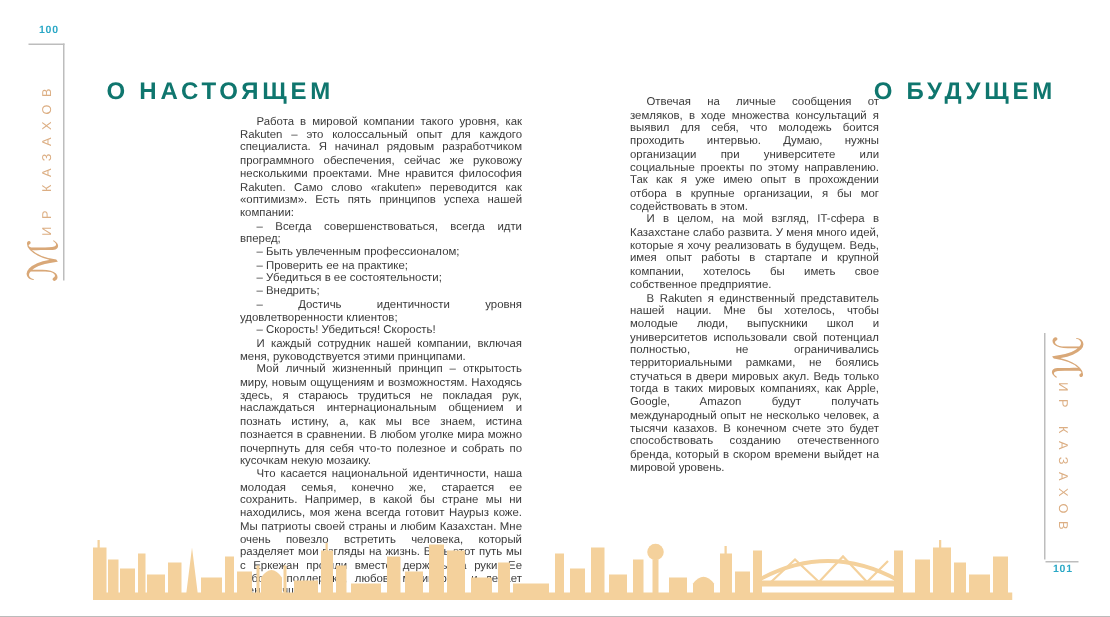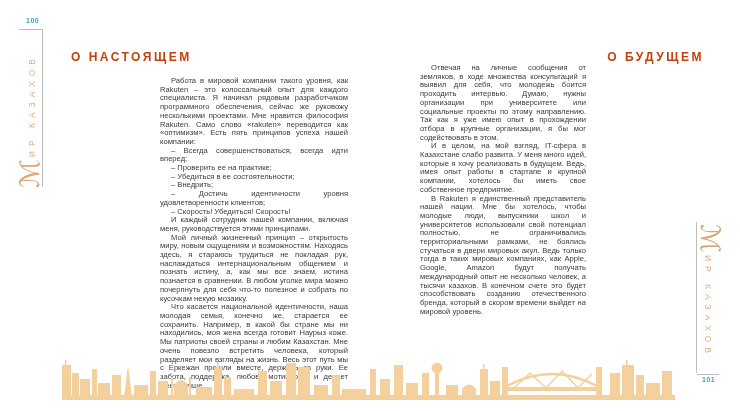--- a/index.html
+++ b/index.html
@@ -24,22 +24,22 @@
   }
   .vtitle-left{left:-44px;top:99px;transform:rotate(-90deg);}
   .vtitle-right{left:636px;top:283px;transform:rotate(90deg);}
   .vtitle .script-m{
     font-family:"DejaVu Sans","DejaVu Serif",serif;
     font-size:27px;font-weight:400;vertical-align:-4px;margin-right:2px;color:#d9a878;
   }
   .vtitle .vt-rest{font-size:8.5px;letter-spacing:5px;font-weight:500;}
   
   .chapter-heading{
-    position:absolute;top:42px;font-size:12px;font-weight:700;
-    letter-spacing:2.5px;color:#c2410c;white-space:nowrap;
+    position:absolute;top:42px;font-size:16px;font-weight:700;
+    letter-spacing:2.5px;color:#0f766e;white-space:nowrap;
   }
   .heading-left{left:71px;}
   .heading-right{right:36px;text-align:right;}
   
   .column{
     position:absolute;top:64px;color:#3a3a3a;
     font-size:7.6px;line-height:8.7px;text-align:justify;
   }
   .column-left{left:160px;width:188px;margin-top:13px;}
   .column-right{left:420px;width:166px;}
@@ -63,20 +63,21 @@
   <div class="rule rule-h-right"></div>
   <span class="pagenum pagenum-right">101</span>
   <div class="vtitle vtitle-right">
     <span class="script-m">ℳ</span><span class="vt-rest">ИР КАЗАХОВ</span>
   </div>
 
   <h1 class="chapter-heading heading-left">О НАСТОЯЩЕМ</h1>
   <div class="column column-left">
       <p>Работа в мировой компании такого уровня, как Rakuten – это колоссальный опыт для каждого специалиста. Я начинал рядовым разработчиком программного обеспечения, сейчас же руковожу несколькими проектами. Мне нравится философия Rakuten. Само слово «rakuten» переводится как «оптимизм». Есть пять принципов успеха нашей компании:</p>
       <p>– Всегда совершенствоваться, всегда идти вперед;</p>
+      <p>– Быть увлеченным профессионалом;</p>
       <p>– Проверить ее на практике;</p>
       <p>– Убедиться в ее состоятельности;</p>
       <p>– Внедрить;</p>
       <p>– Достичь идентичности уровня удовлетворенности клиентов;</p>
       <p>– Скорость! Убедиться! Скорость!</p>
       <p>И каждый сотрудник нашей компании, включая меня, руководствуется этими принципами.</p>
       <p>Мой личный жизненный принцип – открытость миру, новым ощущениям и возможностям. Находясь здесь, я стараюсь трудиться не покладая рук, наслаждаться интернациональным общением и познать истину, а, как мы все знаем, истина познается в сравнении. В любом уголке мира можно почерпнуть для себя что-то полезное и собрать по кусочкам некую мозаику.</p>
       <p>Что касается национальной идентичности, наша молодая семья, конечно же, старается ее сохранить. Например, в какой бы стране мы ни находились, моя жена всегда готовит Наурыз коже. Мы патриоты своей страны и любим Казахстан. Мне очень повезло встретить человека, который разделяет мои взгляды на жизнь. Весь этот путь мы с Еркежан прошли вместе, держась за руки. Ее забота, поддержка, любовь мотивирует и делает меня лучше.</p>
     </div>
 

